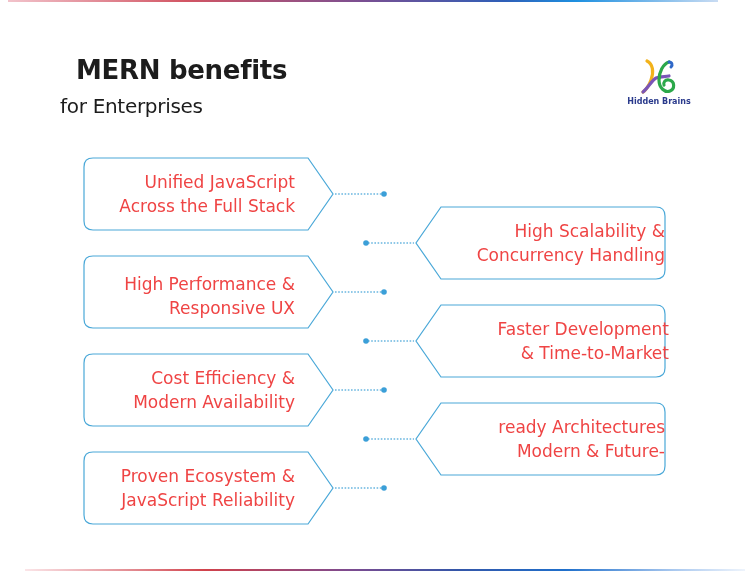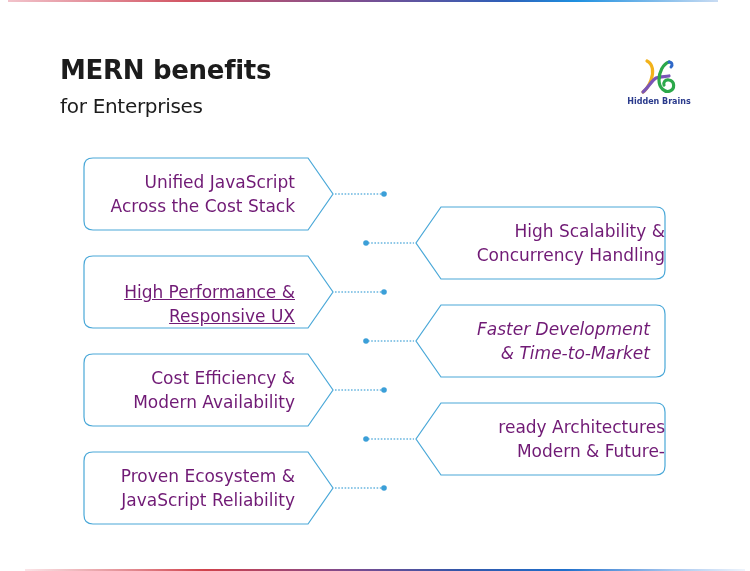--- a/index.html
+++ b/index.html
@@ -1,26 +1,26 @@
 <!DOCTYPE html>
 <html><head>
 <meta charset="utf-8">
 <style>
   html,body{margin:0;padding:0;background:#ffffff;}
   body{width:750px;height:571px;position:relative;overflow:hidden;font-family:"DejaVu Sans","Liberation Sans",sans-serif;}
   .topbar{position:absolute;left:8px;top:0;width:710px;height:2px;background:linear-gradient(90deg,#f2c3cb,#d25563 25%,#7a4f92 50%,#2e5fb8 70%,#1e90e0 80%,#c9dcf3 100%);}
   .bottombar{position:absolute;left:25px;top:569px;width:720px;height:2px;background:linear-gradient(90deg,#fbe5e8,#e2898f 15%,#d1424b 25%,#7d4b8f 45%,#3456a8 60%,#1f6fcb 75%,#a9c8ef 90%,#eef4fc 100%);}
   .title{position:absolute;left:60px;top:52px;color:#1c1c1c;}
-  .title .l1{font-weight:bold;font-size:26px;line-height:36px;letter-spacing:-0.3px;}
+  .title .l1{font-weight:bold;font-size:26px;line-height:36px;letter-spacing:-0.3px;margin-left:16px;}
   .title .l2{font-size:20px;line-height:36px;letter-spacing:-0.3px;}
   .logo{position:absolute;left:626px;top:58px;width:66px;height:52px;text-align:center;}
   .logo svg{display:block;margin:0 auto;}
   .logo .name{font-size:8px;font-weight:bold;color:#2a3a8c;margin-top:1px;white-space:nowrap;}
   .diagram{position:absolute;left:0;top:0;width:750px;height:571px;}
-  .label{position:absolute;font-size:17px;line-height:24px;color:#701a75;}
+  .label{position:absolute;font-size:17px;line-height:24px;color:#ef4444;}
   .label.left{text-align:right;}
   .label.right{text-align:right;}
 </style>
 </head>
 <body>
 
 <div class="topbar"></div>
 
 <div class="title">
   <div class="l1">MERN benefits</div>
@@ -54,40 +54,40 @@
   <use href="#rbox" transform="translate(0,207)"></use>
   <use href="#lbox" transform="translate(0,256)"></use>
   <use href="#rbox" transform="translate(0,305)"></use>
   <use href="#lbox" transform="translate(0,354)"></use>
   <use href="#rbox" transform="translate(0,403)"></use>
   <use href="#lbox" transform="translate(0,452)"></use>
 </svg>
 
 <div class="label left" style="left:84px;top:170px;width:211px;">
   <div>Unified JavaScript</div>
-  <div>Across the Cost Stack</div>
+  <div>Across the Full Stack</div>
 </div>
-<div class="label left" style="left:84px;top:280px;width:211px;text-decoration:underline;">
+<div class="label left" style="left:84px;top:272px;width:211px;">
   <div>High Performance &amp;</div>
   <div>Responsive UX</div>
 </div>
 <div class="label left" style="left:84px;top:366px;width:211px;">
   <div>Cost Efficiency &amp;</div>
   <div>Modern Availability</div>
 </div>
 <div class="label left" style="left:84px;top:464px;width:211px;">
   <div>Proven Ecosystem &amp;</div>
   <div>JavaScript Reliability</div>
 </div>
 
 <div class="label right" style="left:455px;top:219px;width:210px;">
   <div>High Scalability &amp;</div>
   <div>Concurrency Handling</div>
 </div>
-<div class="label right" style="left:440px;top:317px;width:210px;font-style:italic;">
+<div class="label right" style="left:459px;top:317px;width:210px;">
   <div>Faster Development</div>
   <div>&amp; Time-to-Market</div>
 </div>
 <div class="label right" style="left:455px;top:415px;width:210px;">
   <div>ready Architectures</div>
   <div>Modern &amp; Future-</div>
 </div>
 
 <div class="bottombar"></div>
 

